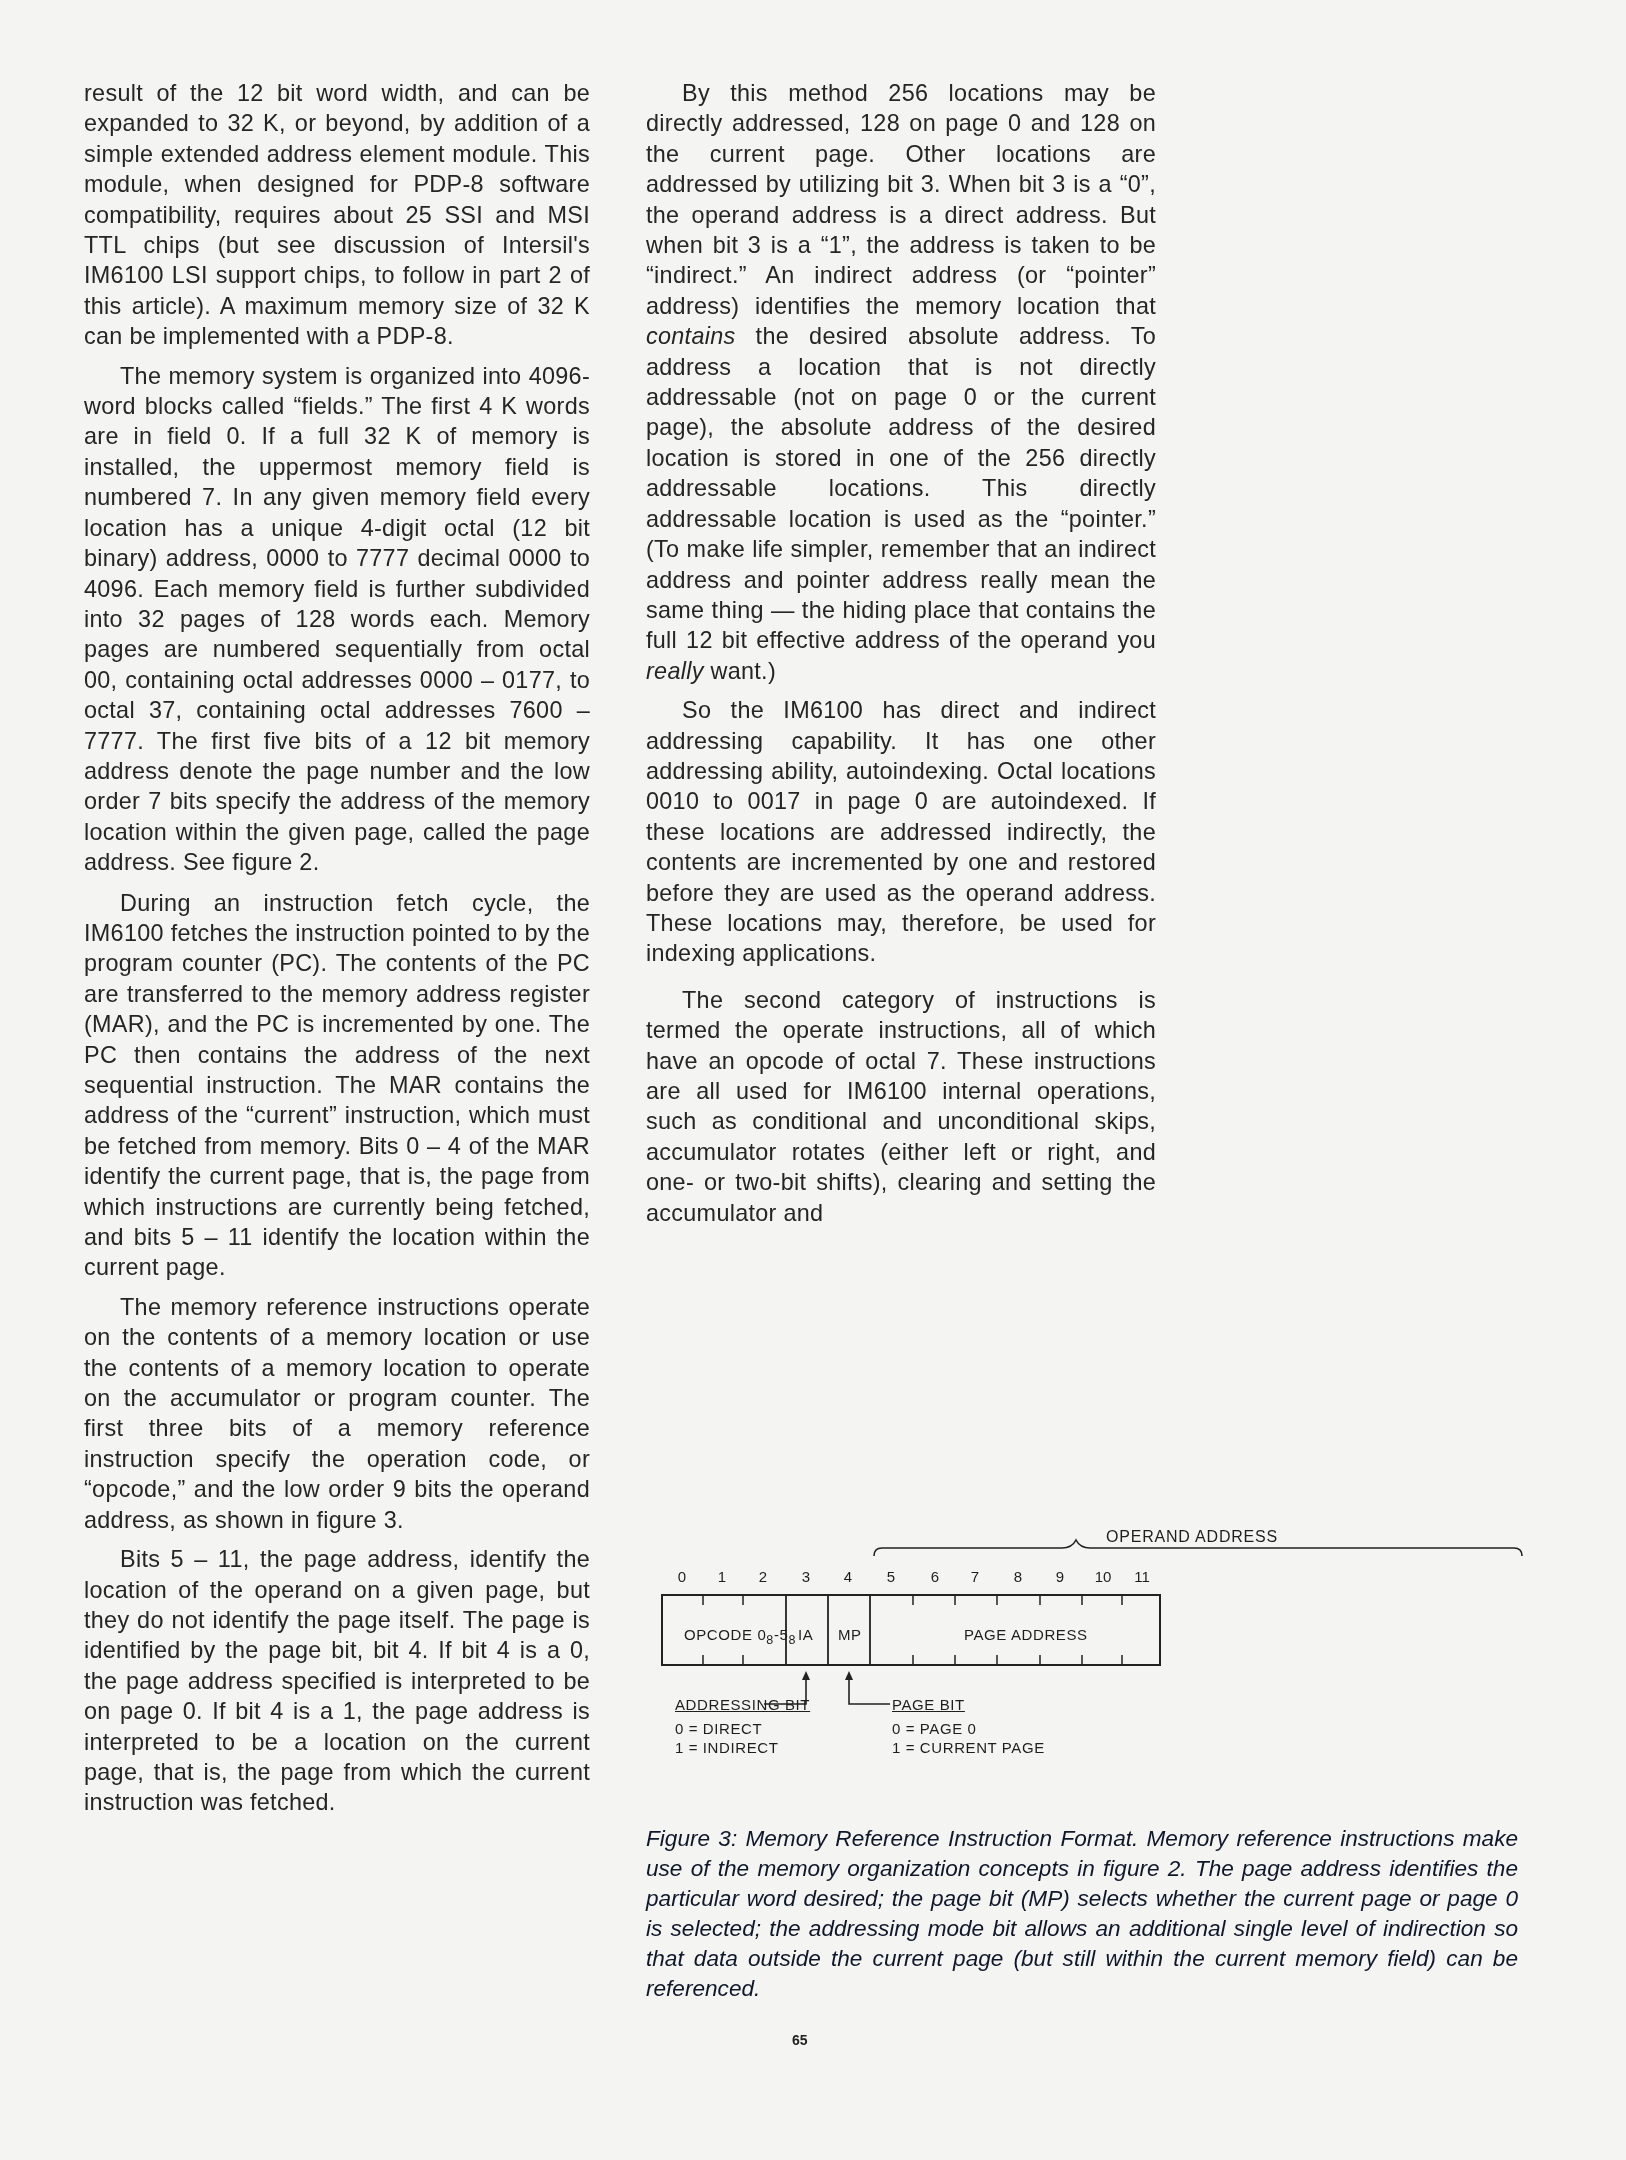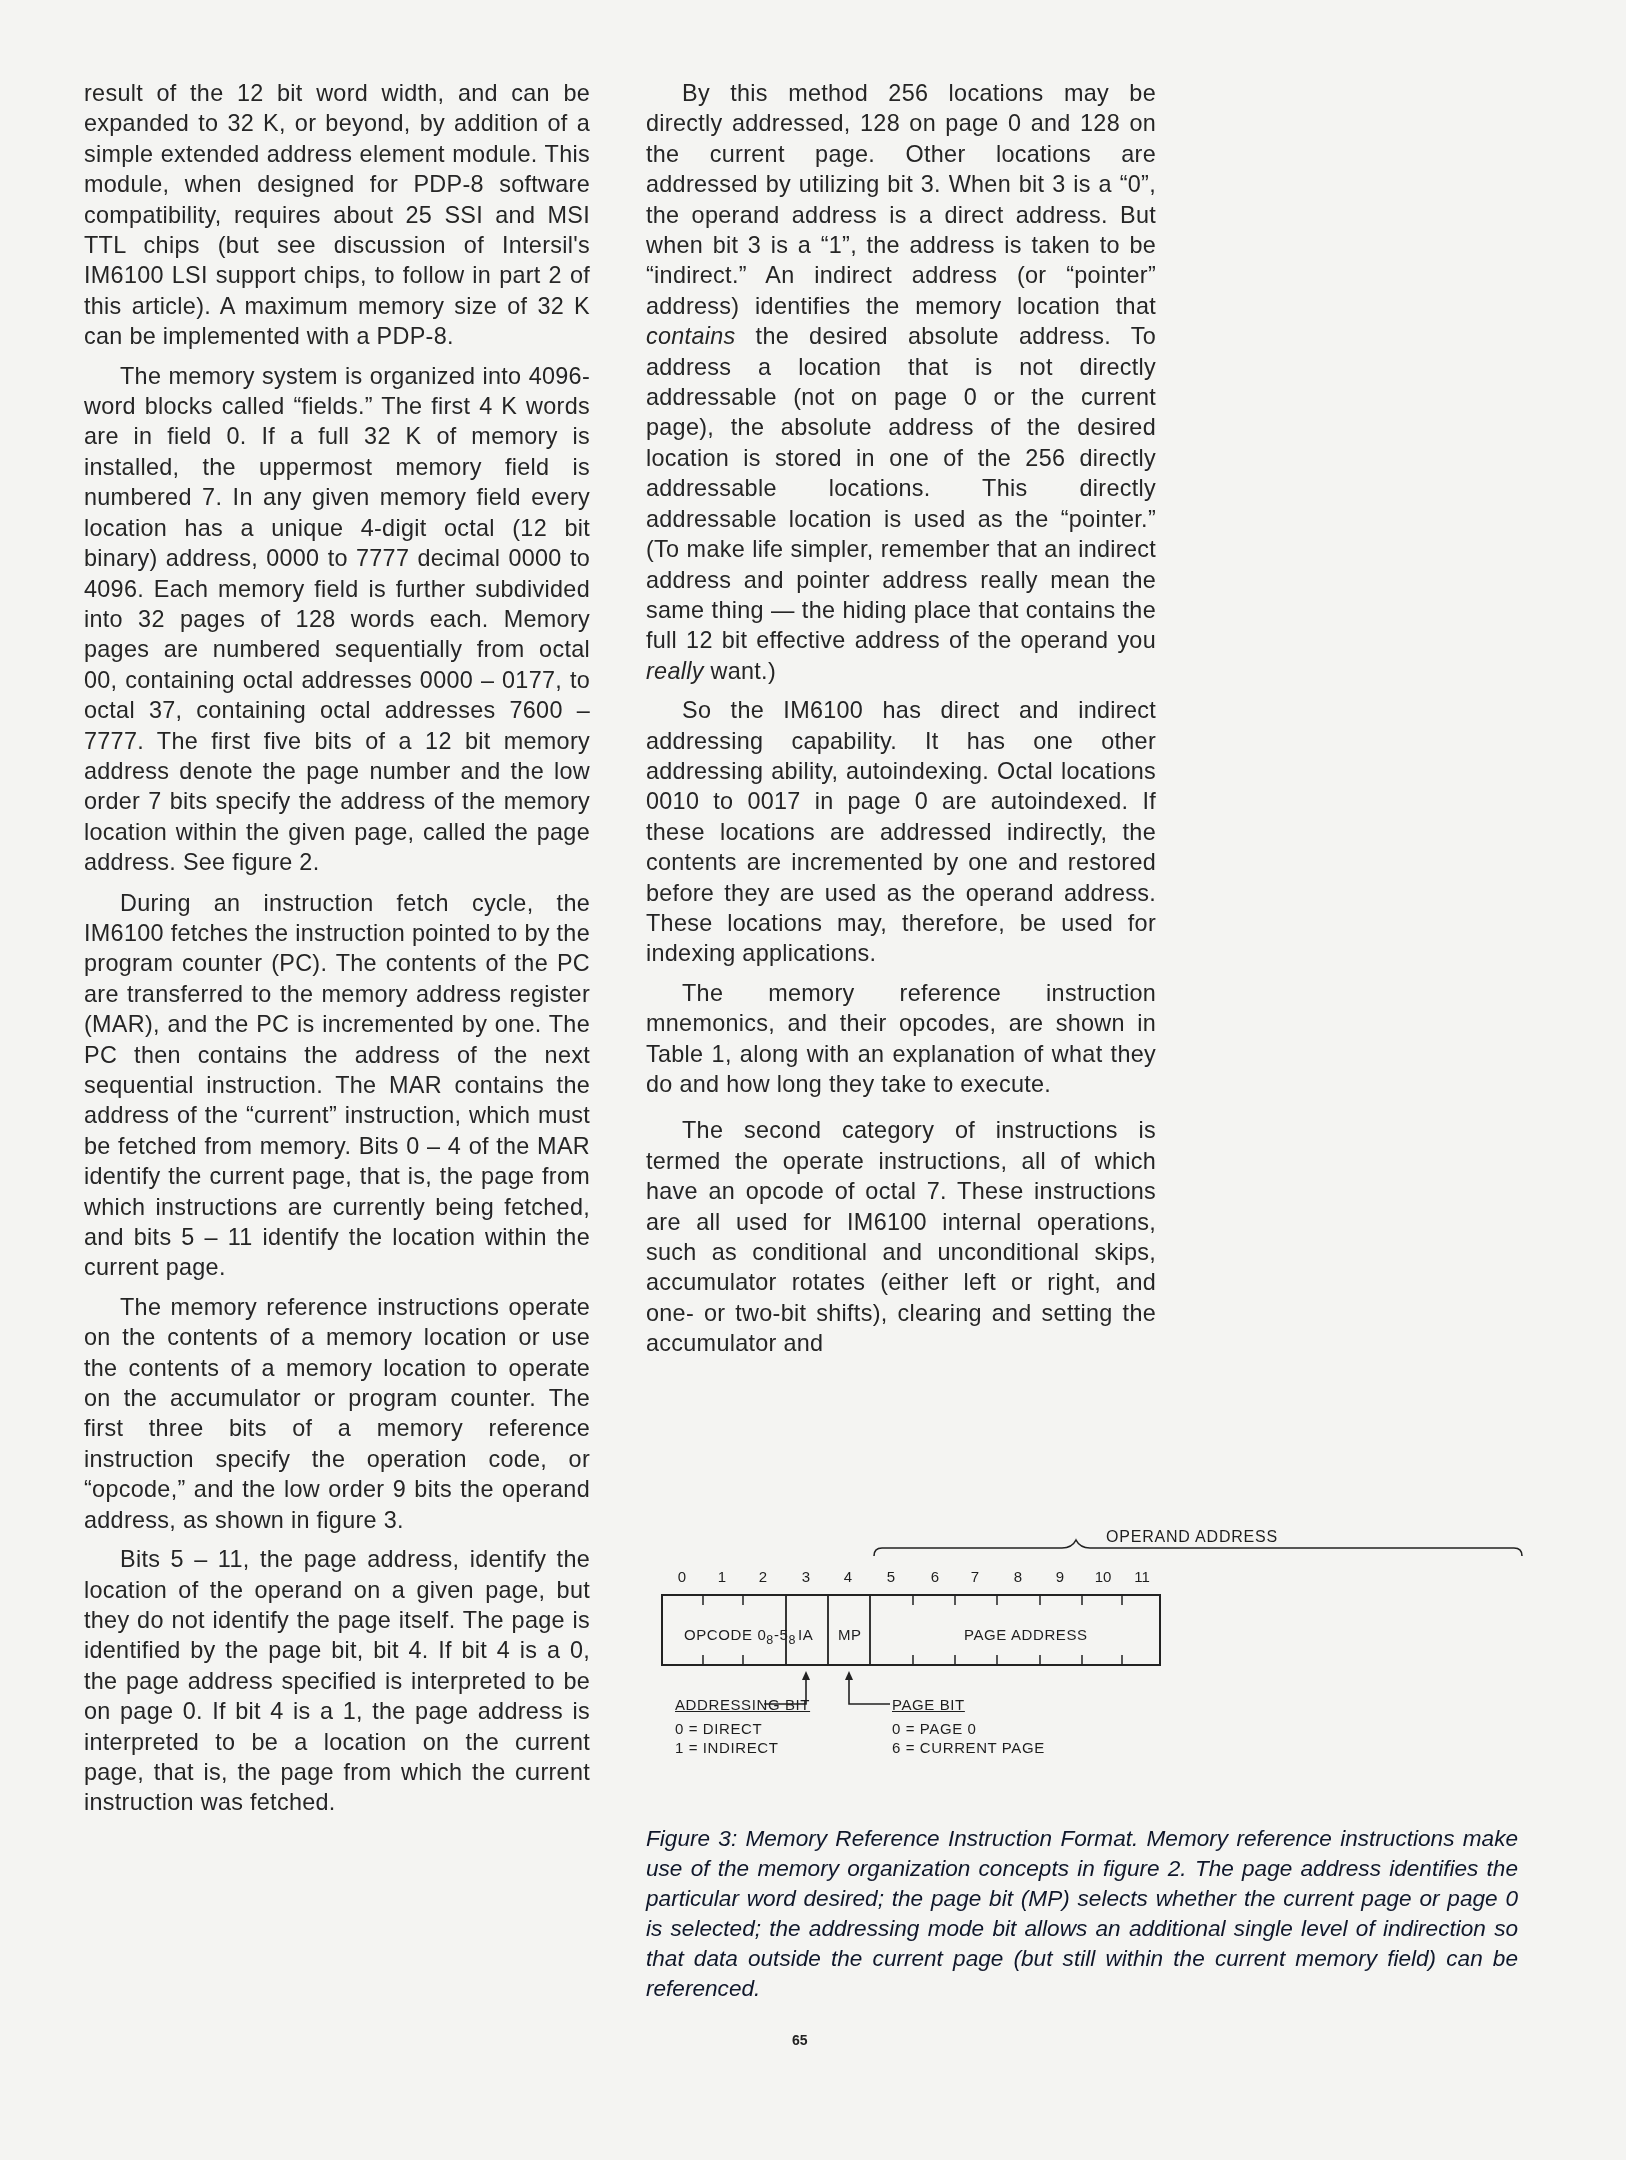--- a/index.html
+++ b/index.html
@@ -41,21 +41,20 @@
   <p class="cont">result of the 12 bit word width, and can be expanded to 32 K, or beyond, by addition of a simple extended address element module. This module, when designed for PDP-8 software compatibility, requires about 25 SSI and MSI TTL chips (but see discussion of Intersil's IM6100 LSI support chips, to follow in part 2 of this article). A maximum memory size of 32 K can be implemented with a PDP-8.</p>
   <p class="tight">The memory system is organized into 4096-word blocks called “fields.” The first 4 K words are in field 0. If a full 32 K of memory is installed, the uppermost memory field is numbered 7. In any given memory field every location has a unique 4-digit octal (12 bit binary) address, 0000 to 7777 decimal 0000 to 4096. Each memory field is further subdivided into 32 pages of 128 words each. Memory pages are numbered sequentially from octal 00, containing octal addresses 0000 – 0177, to octal 37, containing octal addresses 7600 – 7777. The first five bits of a 12 bit memory address denote the page number and the low order 7 bits specify the address of the memory location within the given page, called the page address. See figure 2.</p>
   <p style="margin-top:10px">During an instruction fetch cycle, the IM6100 fetches the instruction pointed to by the program counter (PC). The contents of the PC are transferred to the memory address register (MAR), and the PC is incremented by one. The PC then contains the address of the next sequential instruction. The MAR contains the address of the “current” instruction, which must be fetched from memory. Bits 0 – 4 of the MAR identify the current page, that is, the page from which instructions are currently being fetched, and bits 5 – 11 identify the location within the current page.</p>
   <p>The memory reference instructions operate on the contents of a memory location or use the contents of a memory location to operate on the accumulator or program counter. The first three bits of a memory reference instruction specify the operation code, or “opcode,” and the low order 9 bits the operand address, as shown in figure 3.</p>
   <p class="tight">Bits 5 – 11, the page address, identify the location of the operand on a given page, but they do not identify the page itself. The page is identified by the page bit, bit 4. If bit 4 is a 0, the page address specified is interpreted to be on page 0. If bit 4 is a 1, the page address is interpreted to be a location on the current page, that is, the page from which the current instruction was fetched.</p>
 </div>
 
 <div class="col col-right">
   <p><span>By this method 256 locations may be directly addressed, 128 on page 0 and 128 on the current page. Other locations are addressed by utilizing bit 3. When bit 3 is a “0”, the operand address is a direct address. But when bit 3 is a “1”, the address is taken to be “indirect.” An indirect address (or “pointer” address) identifies the memory location that </span><em>contains</em><span> the desired absolute address. To address a location that is not directly addressable (not on page 0 or the current page), the absolute address of the desired location is stored in one of the 256 directly addressable locations. This directly addressable location is used as the “pointer.” (To make life simpler, remember that an indirect address and pointer address really mean the same thing — the hiding place that contains the full 12 bit effective address of the operand you </span><em>really</em><span> want.)</span></p>
   <p>So the IM6100 has direct and indirect addressing capability. It has one other addressing ability, autoindexing. Octal locations 0010 to 0017 in page 0 are autoindexed. If these locations are addressed indirectly, the contents are incremented by one and restored before they are used as the operand address. These locations may, therefore, be used for indexing applications.</p>
-  <p class="tight">The memory reference instruction mnemonics, and their opcodes, are shown in Table 1, along with an explanation of what they do and how long they take to execute.</p>
   <p class="tight" style="margin-top:16px">The second category of instructions is termed the operate instructions, all of which have an opcode of octal 7. These instructions are all used for IM6100 internal operations, such as conditional and unconditional skips, accumulator rotates (either left or right, and one- or two-bit shifts), clearing and setting the accumulator and</p>
 </div>
 
 <div class="figure">
   <div class="fig-title">OPERAND ADDRESS</div>
   <svg class="brace" width="900" height="60">
     <path d="M222 36 q0 -8 8 -8 L410 28 q10 0 14 -8 q4 8 14 8 L862 28 q8 0 8 8" fill="none" stroke="#222" stroke-width="1.6"></path>
   </svg>
   <div class="bit-num" style="left:15px">0</div>
   <div class="bit-num" style="left:55px">1</div>
@@ -106,18 +105,18 @@
     <polyline points="238,34 197,34 197,4" fill="none" stroke="#222" stroke-width="1.6"></polyline>
     <polygon points="193,10 197,1 201,10" fill="#222"></polygon>
   </svg>
 
   <div class="label-sm ul" style="left:23px;top:176px">ADDRESSING BIT</div>
   <div class="label-sm" style="left:23px;top:200px">0 = DIRECT</div>
   <div class="label-sm" style="left:23px;top:219px">1 = INDIRECT</div>
 
   <div class="label-sm ul" style="left:240px;top:176px">PAGE BIT</div>
   <div class="label-sm" style="left:240px;top:200px">0 = PAGE 0</div>
-  <div class="label-sm" style="left:240px;top:219px">6 = CURRENT PAGE</div>
+  <div class="label-sm" style="left:240px;top:219px">1 = CURRENT PAGE</div>
 </div>
 
 <div class="caption">Figure 3: Memory Reference Instruction Format. Memory reference instructions make use of the memory organization concepts in figure 2. The page address identifies the particular word desired; the page bit (MP) selects whether the current page or page 0 is selected; the addressing mode bit allows an additional single level of indirection so that data outside the current page (but still within the current memory field) can be referenced.</div>
 
 <div class="page-num">65</div>
 
 </body></html>

